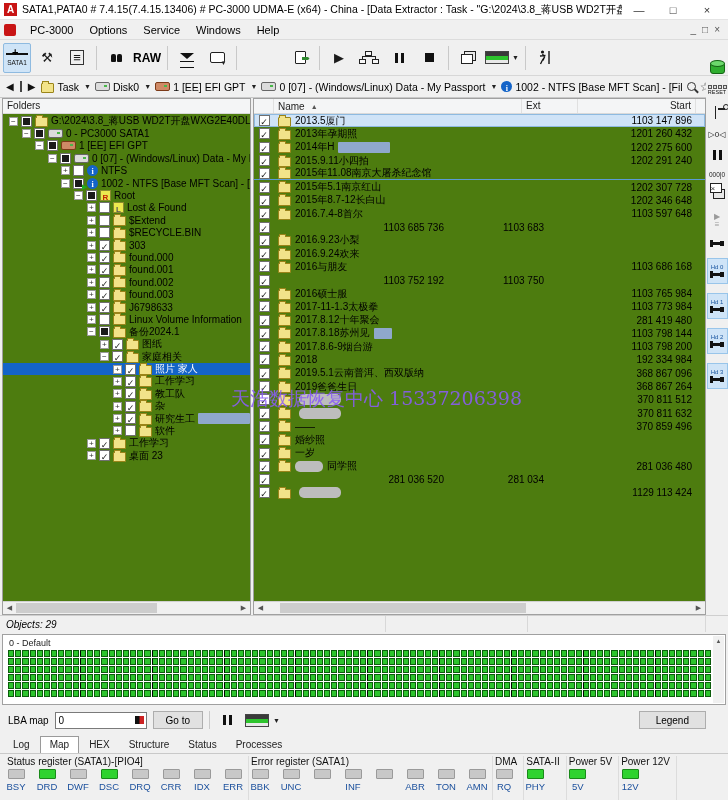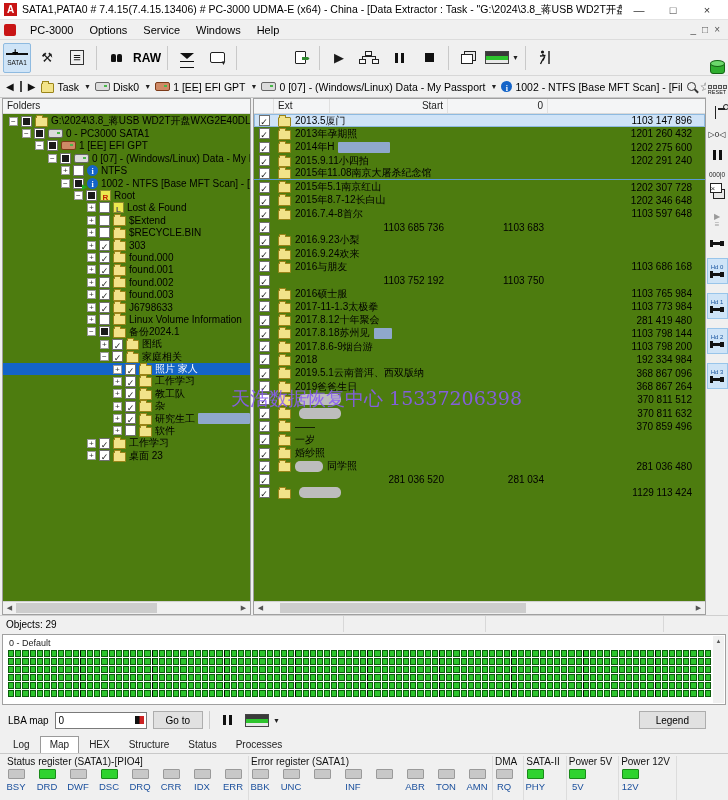--- a/index.html
+++ b/index.html
@@ -128,21 +128,21 @@
   .i-autoplay { color:#9a9a9a; font-size:8px; line-height:8px; text-align:center; }
   .i-conn { width:14px; height:7px; position:relative; background:linear-gradient(#111,#111) center/8px 3px no-repeat; }
   .i-conn::before { content:""; position:absolute; left:0; top:0; width:3px; height:7px; background:#111; }
   .i-conn::after { content:""; position:absolute; right:0; top:1px; width:4px; height:5px; background:#111; }
   .hd-btn { width:21px; height:26px; background:#cfe4f7; border:1px solid #98c5ea; display:flex; flex-direction:column; align-items:center; justify-content:center; gap:1px; }
   .hd-label { font-size:6px; color:#1a56a0; }
 
   
   .objectsbar { height:17px; background:#f0f0f0; border-top:1px solid #cfcfcf; display:flex; align-items:center; font-size:10px; }
   .ob-cell { padding:0 6px; height:100%; display:flex; align-items:center; border-right:1px solid #d8d8d8; }
-  .ob-cell.first { width:344px; flex:none; }
+  .ob-cell.first { width:386px; flex:none;font-style:italic; }
   .ob-cell.s2 { width:142px; } .ob-cell.s3 { width:178px; } .ob-cell.last { flex:1; border-right:none; }
 
   .mappanel { height:71px; background:#fff; border:1px solid #a0a0a0; margin:2px; position:relative; padding:2px 14px 2px 5px; }
   .map-label { font-size:9px; color:#222; margin:1px 0 2px 1px; }
   .map-grid { display:grid; grid-template-columns:repeat(98,1fr); grid-auto-rows:7px; gap:1px; }
   .blk { background:#2dc42d; border:1px solid #0b5c0b; }
   .blk.sep { border-left:1.5px solid #000; }
   .map-vs { position:absolute; right:1px; top:1px; bottom:1px; width:11px; background:#f0f0f0; font-size:6px; color:#555; text-align:center; padding-top:2px; }
 
   .lbabar { height:26px; display:flex; align-items:center; gap:6px; padding:0 8px; background:#f0f0f0; }
@@ -481,20 +481,24 @@
         <span class="hs-track">
             <span class="hs-thumb" style="left:0;width:64%"></span>
           </span>
         <span class="hs-btn">▶</span>
       </div>
     </div>
 
     <div class="panel right-panel">
       <div class="flist-head">
         <div class="c0"></div>
+        <div class="c1">
+          <span>Name</span>
+            <span class="sort-ic">▲</span>
+        </div>
         <div class="c2">Ext</div>
         <div class="c3">Start</div>
         <div class="c4">0</div>
       </div>
       <div id="filerows" style="flex:1;overflow:hidden">
           <div class="fr selected">
             <div class="c0">
               <span class="cb on"></span>
             </div>
             <div class="c1">
@@ -776,33 +780,33 @@
             <div class="c2"></div>
             <div class="c3">370 859 496</div>
             <div class="c4">370 857</div>
           </div>
           <div class="fr">
             <div class="c0">
               <span class="cb on"></span>
             </div>
             <div class="c1">
               <span class="i-folder"></span>
-              <span>一岁</span>
+              <span>婚纱照</span>
             </div>
             <div class="c2"></div>
             <div class="c3"></div>
             <div class="c4"></div>
           </div>
           <div class="fr">
             <div class="c0">
               <span class="cb on"></span>
             </div>
             <div class="c1">
               <span class="i-folder"></span>
-              <span>婚纱照</span>
+              <span>一岁</span>
             </div>
             <div class="c2"></div>
             <div class="c3"></div>
             <div class="c4"></div>
           </div>
           <div class="fr">
             <div class="c0">
               <span class="cb on"></span>
             </div>
             <div class="c1">

